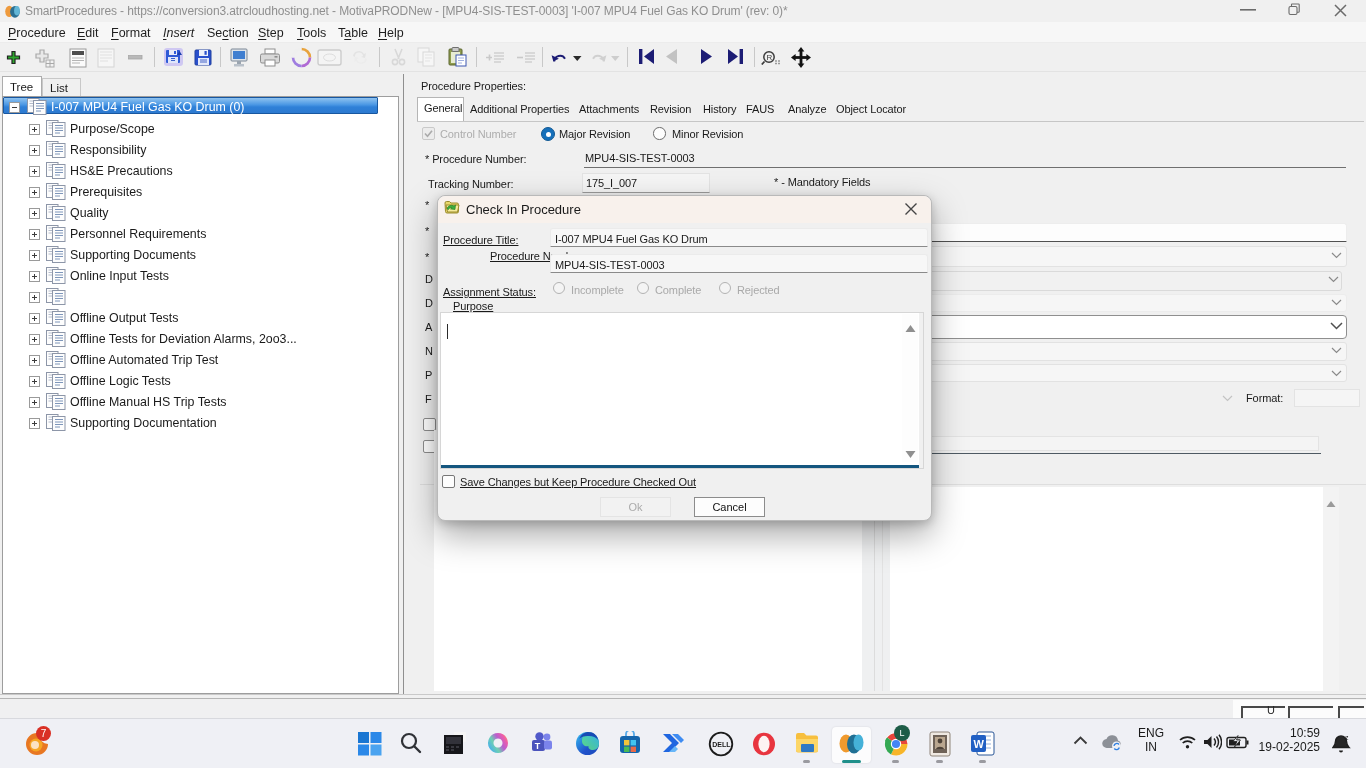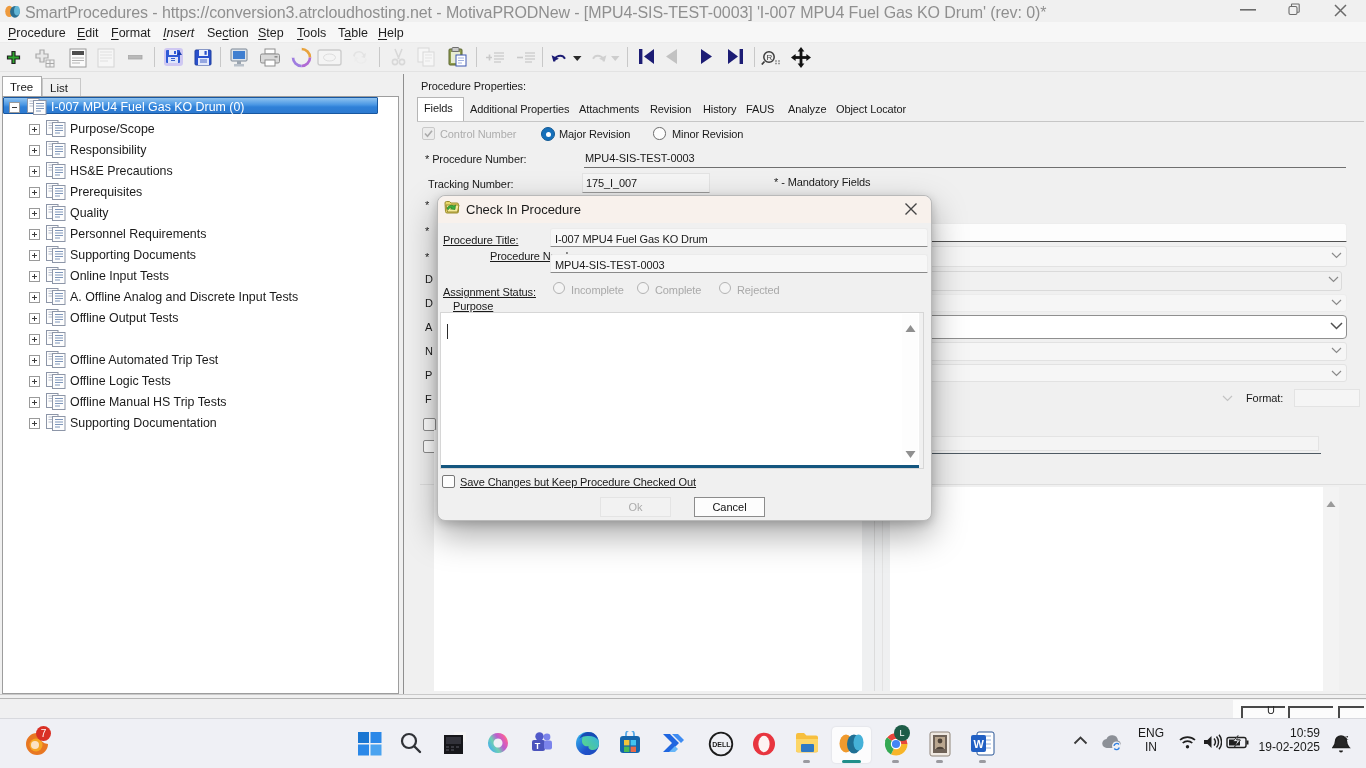--- a/index.html
+++ b/index.html
@@ -3,21 +3,21 @@
 <meta charset="utf-8">
 <style>
   * { margin:0; padding:0; box-sizing:border-box; }
   html,body { width:1366px; height:768px; overflow:hidden; }
   body { font-family:"Liberation Sans", sans-serif; background:#f0f0f0; position:relative; color:#1a1a1a; }
   .abs { position:absolute; }
   svg { display:block; }
 
   
   #titlebar { left:0; top:0; width:1366px; height:22px; background:#f0f0f0; }
-  #titletext { left:25px; top:4px; font-size:16px; color:#8f8f8f; letter-spacing:-0.1px; white-space:nowrap; }
+  #titletext { left:25px; top:4px; font-size:12px; color:#8f8f8f; letter-spacing:-0.1px; white-space:nowrap; }
   .winbtn { color:#5a5a5a; font-size:13px; top:3px; }
 
   
   #menubar { left:0; top:22px; width:1366px; height:21px; background:#f7f7f7; border-bottom:1px solid #ececec; }
   .menuitem { position:absolute; top:26px; font-size:12.5px; color:#1f1f1f; white-space:nowrap; }
   .menuitem u { text-decoration:underline; text-underline-offset:2px; }
 
   
   #toolbar { left:0; top:43px; width:1366px; height:29px; background:#f0f0f0; border-bottom:1px solid #e3e3e3; }
   .tbi { position:absolute; top:48px; }
@@ -421,40 +421,40 @@
 <div class="trow" style="left:67px;top:172px;">Online Input Tests</div>
 <div class="plus" style="left:26px;top:195px;"></div>
 <div style="position:absolute;left:43px;top:191px;">
       <svg width="20" height="17" viewBox="0 0 20 17">
         <rect x="0.5" y="0.5" width="11.5" height="14" fill="#fdfdfd" stroke="#8d96a8"></rect>
         <path d="M2.5 3 h7.5 M2.5 5.5 h7.5 M2.5 8 h7.5" stroke="#b4bccc" stroke-width="1"></path>
         <rect x="6.5" y="2.5" width="12.5" height="14" fill="#fdfdfd" stroke="#8d96a8"></rect>
         <path d="M9 5.5 h8 M9 8 h8 M9 10.5 h8 M9 13 h5" stroke="#7e96ba" stroke-width="1"></path>
       </svg>
     </div>
-<div class="trow" style="left:67px;top:193px;">A. Offline Analog and Discrete Input Tests</div>
 <div class="plus" style="left:26px;top:216px;"></div>
 <div style="position:absolute;left:43px;top:212px;">
       <svg width="20" height="17" viewBox="0 0 20 17">
         <rect x="0.5" y="0.5" width="11.5" height="14" fill="#fdfdfd" stroke="#8d96a8"></rect>
         <path d="M2.5 3 h7.5 M2.5 5.5 h7.5 M2.5 8 h7.5" stroke="#b4bccc" stroke-width="1"></path>
         <rect x="6.5" y="2.5" width="12.5" height="14" fill="#fdfdfd" stroke="#8d96a8"></rect>
         <path d="M9 5.5 h8 M9 8 h8 M9 10.5 h8 M9 13 h5" stroke="#7e96ba" stroke-width="1"></path>
       </svg>
     </div>
 <div class="trow" style="left:67px;top:214px;">Offline Output Tests</div>
 <div class="plus" style="left:26px;top:237px;"></div>
 <div style="position:absolute;left:43px;top:233px;">
       <svg width="20" height="17" viewBox="0 0 20 17">
         <rect x="0.5" y="0.5" width="11.5" height="14" fill="#fdfdfd" stroke="#8d96a8"></rect>
         <path d="M2.5 3 h7.5 M2.5 5.5 h7.5 M2.5 8 h7.5" stroke="#b4bccc" stroke-width="1"></path>
         <rect x="6.5" y="2.5" width="12.5" height="14" fill="#fdfdfd" stroke="#8d96a8"></rect>
         <path d="M9 5.5 h8 M9 8 h8 M9 10.5 h8 M9 13 h5" stroke="#7e96ba" stroke-width="1"></path>
       </svg>
     </div>
+<div class="trow" style="left:67px;top:235px;">Offline Tests for Deviation Alarms, 2oo3...</div>
 <div class="plus" style="left:26px;top:258px;"></div>
 <div style="position:absolute;left:43px;top:254px;">
       <svg width="20" height="17" viewBox="0 0 20 17">
         <rect x="0.5" y="0.5" width="11.5" height="14" fill="#fdfdfd" stroke="#8d96a8"></rect>
         <path d="M2.5 3 h7.5 M2.5 5.5 h7.5 M2.5 8 h7.5" stroke="#b4bccc" stroke-width="1"></path>
         <rect x="6.5" y="2.5" width="12.5" height="14" fill="#fdfdfd" stroke="#8d96a8"></rect>
         <path d="M9 5.5 h8 M9 8 h8 M9 10.5 h8 M9 13 h5" stroke="#7e96ba" stroke-width="1"></path>
       </svg>
     </div>
 <div class="trow" style="left:67px;top:256px;">Offline Automated Trip Test</div>
@@ -489,21 +489,21 @@
     </div>
 <div class="trow" style="left:67px;top:319px;">Supporting Documentation</div>
 </div>
 <div class="abs" id="split"></div>
 
 <div id="rightpanel">
 <div class="rlabel" style="left:421px;top:80px;">Procedure Properties:</div>
 
 <div class="abs" style="left:417px;top:121px;width:947px;height:1px;background:#c6c6c6;"></div>
 <div class="abs" style="left:417px;top:97px;width:47px;height:24px;background:#fff;border:1px solid #b5b5b5;border-bottom:none;z-index:2;"></div>
-<div class="rlabel" style="left:424px;top:102px;z-index:3;">Fields</div>
+<div class="rlabel" style="left:424px;top:102px;z-index:3;">General</div>
 <div class="rlabel" style="left:470px;top:103px;">Additional Properties</div>
 <div class="rlabel" style="left:579px;top:103px;">Attachments</div>
 <div class="rlabel" style="left:650px;top:103px;">Revision</div>
 <div class="rlabel" style="left:703px;top:103px;">History</div>
 <div class="rlabel" style="left:746px;top:103px;">FAUS</div>
 <div class="rlabel" style="left:788px;top:103px;">Analyze</div>
 <div class="rlabel" style="left:836px;top:103px;">Object Locator</div>
 
 <div class="abs" style="left:422px;top:127px;width:13px;height:13px;background:#ececec;border:1px solid #c9c9c9;border-radius:2px;">
       <svg width="11" height="11">

